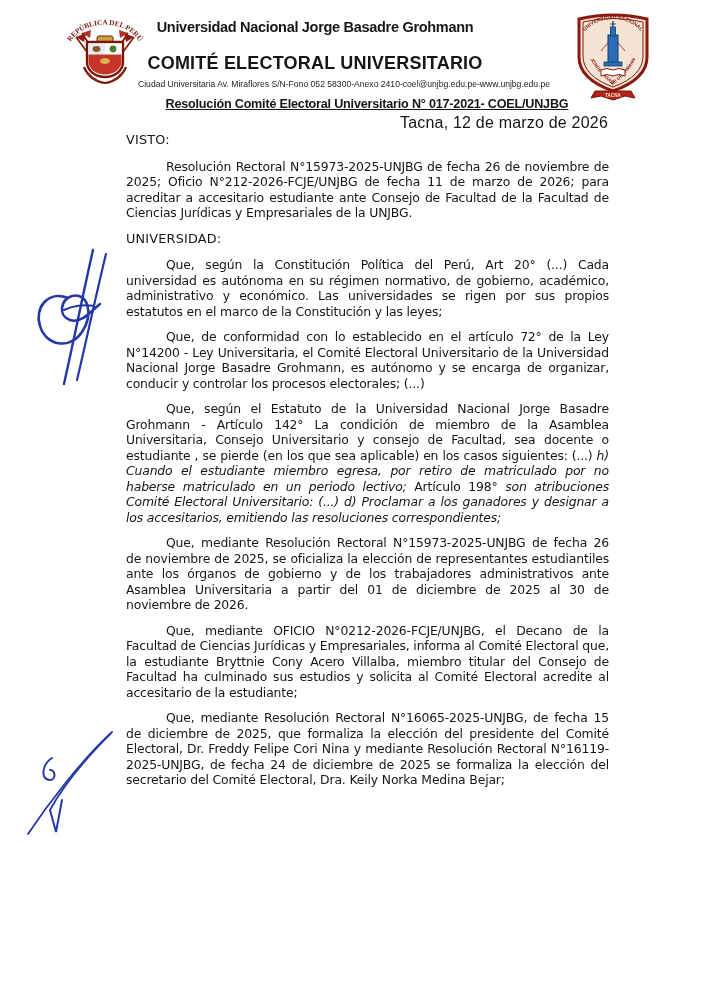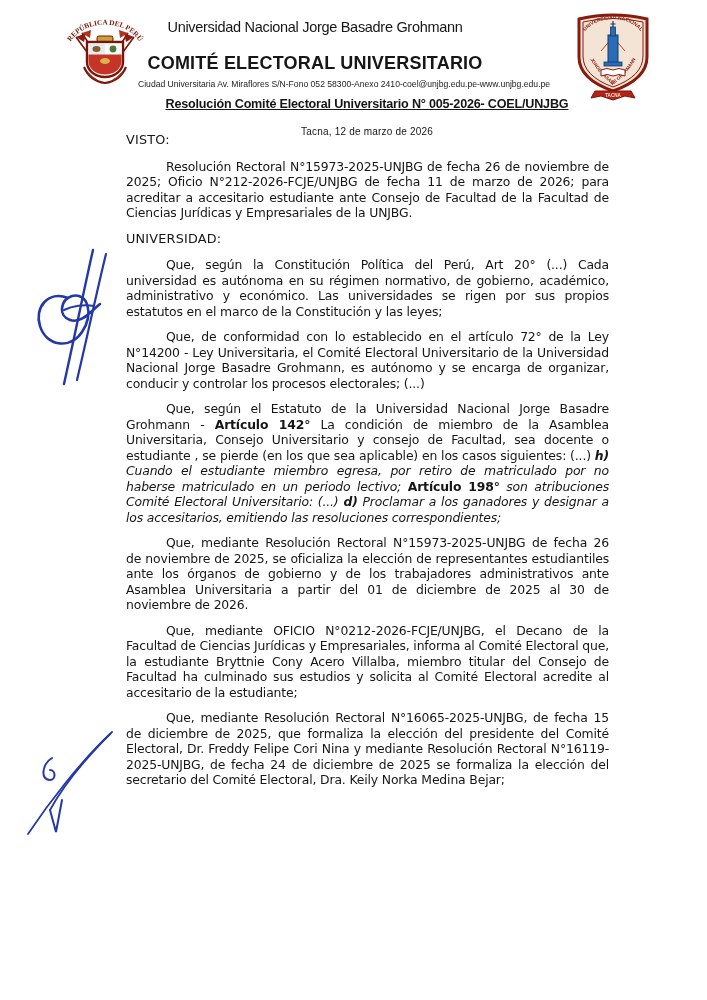--- a/index.html
+++ b/index.html
@@ -5,44 +5,44 @@
   html,body{margin:0;padding:0;background:#e8e8e8;}
   #page{
     position:relative;width:707px;height:1000px;background:#ffffff;
     font-family:"Liberation Sans",sans-serif;color:#161616;overflow:hidden;
     margin:0 auto;
   }
   
   .logo-left{position:absolute;left:60px;top:11px;width:90px;height:86px;}
   .logo-right{position:absolute;left:571px;top:7px;width:84px;height:94px;}
   .header-center{position:absolute;left:138px;top:19px;width:354px;text-align:center;}
-  .univ-name{font-size:14.5px;font-weight:normal;letter-spacing:-0.3px;white-space:nowrap;}
+  .univ-name{font-size:14.5px;font-weight:bold;letter-spacing:-0.3px;white-space:nowrap;}
   .committee-name{font-size:18px;font-weight:bold;letter-spacing:0.2px;margin-top:18px;white-space:nowrap;}
   .contact-line{font-size:8.6px;margin-top:5px;white-space:nowrap;color:#1c1c1c;}
   
   .title-block{position:absolute;left:126px;top:97px;width:482px;}
   .res-title{
     font-size:12.6px;font-weight:bold;text-align:center;white-space:nowrap;
     text-decoration:underline;letter-spacing:-0.2px;
   }
-  .res-date{font-size:10px;text-align:center;margin-top:15px;letter-spacing:0.2px;}
+  .res-date{font-size:16px;text-align:right;margin-top:3px;letter-spacing:0.2px;}
   
   #document-body{
     position:absolute;left:126px;top:132px;width:483px;
     font-family:"DejaVu Sans",sans-serif;font-size:12.4px;line-height:15.5px;
     letter-spacing:-0.15px;
   }
   #document-body h3.heading{
     font-family:"DejaVu Sans",sans-serif;font-size:12.8px;font-weight:normal;
     margin:0 0 11px 0;letter-spacing:0.2px;
   }
   #document-body p.paragraph{
     margin:0 0 10px 0;text-align:justify;text-indent:40px;
   }
-  #document-body p.paragraph span.b{font-weight:bold;}
+  #document-body p.paragraph span.b{font-weight:normal;}
   #document-body p.paragraph span.i{font-style:italic;}
   
   .sig{position:absolute;pointer-events:none;}
   .sig path{stroke:var(--ink,#2438a6);fill:none;stroke-linecap:round;}
   #sig-rubric{left:30px;top:246px;width:100px;height:142px;}
   #sig-initial{left:22px;top:730px;width:98px;height:112px;}
 </style>
 </head>
 <body>
 
@@ -109,21 +109,21 @@
       <rect x="33" y="55" width="18" height="4" fill="#2b6cb8" stroke="#123a66" stroke-width="0.8"></rect>
 
       <path d="M 30,63 Q 36,60 42,63 Q 48,60 54,63 L 54,69 Q 48,66 42,69 Q 36,66 30,69 Z" fill="#ffffff" stroke="#8a1a0e" stroke-width="1"></path>
 
       <path d="M 24,84 L 60,84 L 64,91 L 54,89 L 42,93 L 30,89 L 20,91 Z" fill="#b32318" stroke="#7a1508" stroke-width="1"></path>
       <text x="42" y="90" font-size="4.6" font-weight="bold" fill="#f8e7c9" text-anchor="middle" font-family="'Liberation Sans',sans-serif">TACNA</text>
     </svg>
   </div>
 
   <div class="title-block">
-    <div class="res-title">Resolución Comité Electoral Universitario N° 005-2026- COEL/UNJBG</div>
+    <div class="res-title">Resolución Comité Electoral Universitario N° 017-2021- COEL/UNJBG</div>
     <div class="res-date">Tacna, 12 de marzo de 2026</div>
   </div>
 
   <div id="document-body">
       <h3 class="heading">VISTO:</h3>
       <p class="paragraph"><span>Resolución Rectoral N°15973-2025-UNJBG de fecha 26 de noviembre de 2025; Oficio N°212-2026-FCJE/UNJBG de fecha 11 de marzo de 2026; para acreditar a accesitario estudiante ante Consejo de Facultad de la Facultad de Ciencias Jurídicas y Empresariales de la UNJBG.</span></p>
       <h3 class="heading">UNIVERSIDAD:</h3>
       <p class="paragraph"><span>Que, según la Constitución Política del Perú, Art 20° (...) Cada universidad es autónoma en su régimen normativo, de gobierno, académico, administrativo y económico. Las universidades se rigen por sus propios estatutos en el marco de la Constitución y las leyes;</span></p>
       <p class="paragraph"><span>Que, de conformidad con lo establecido en el artículo 72° de la Ley N°14200 - Ley Universitaria, el Comité Electoral Universitario de la Universidad Nacional Jorge Basadre Grohmann, es autónomo y se encarga de organizar, conducir y controlar los procesos electorales; (...)</span></p>
       <p class="paragraph"><span>Que, según el Estatuto de la Universidad Nacional Jorge Basadre Grohmann - </span><span class="b">Artículo 142°</span><span> La condición de miembro de la Asamblea Universitaria, Consejo Universitario y consejo de Facultad, sea docente o estudiante , se pierde (en los que sea aplicable) en los casos siguientes: (...) </span><span class="b i">h)</span><span class="i"> Cuando el estudiante miembro egresa, por retiro de matriculado por no haberse matriculado en un periodo lectivo; </span><span class="b">Artículo 198°</span><span class="i"> son atribuciones Comité Electoral Universitario: (...) </span><span class="b i">d)</span><span class="i"> Proclamar a los ganadores y designar a los accesitarios, emitiendo las resoluciones correspondientes;</span></p>

